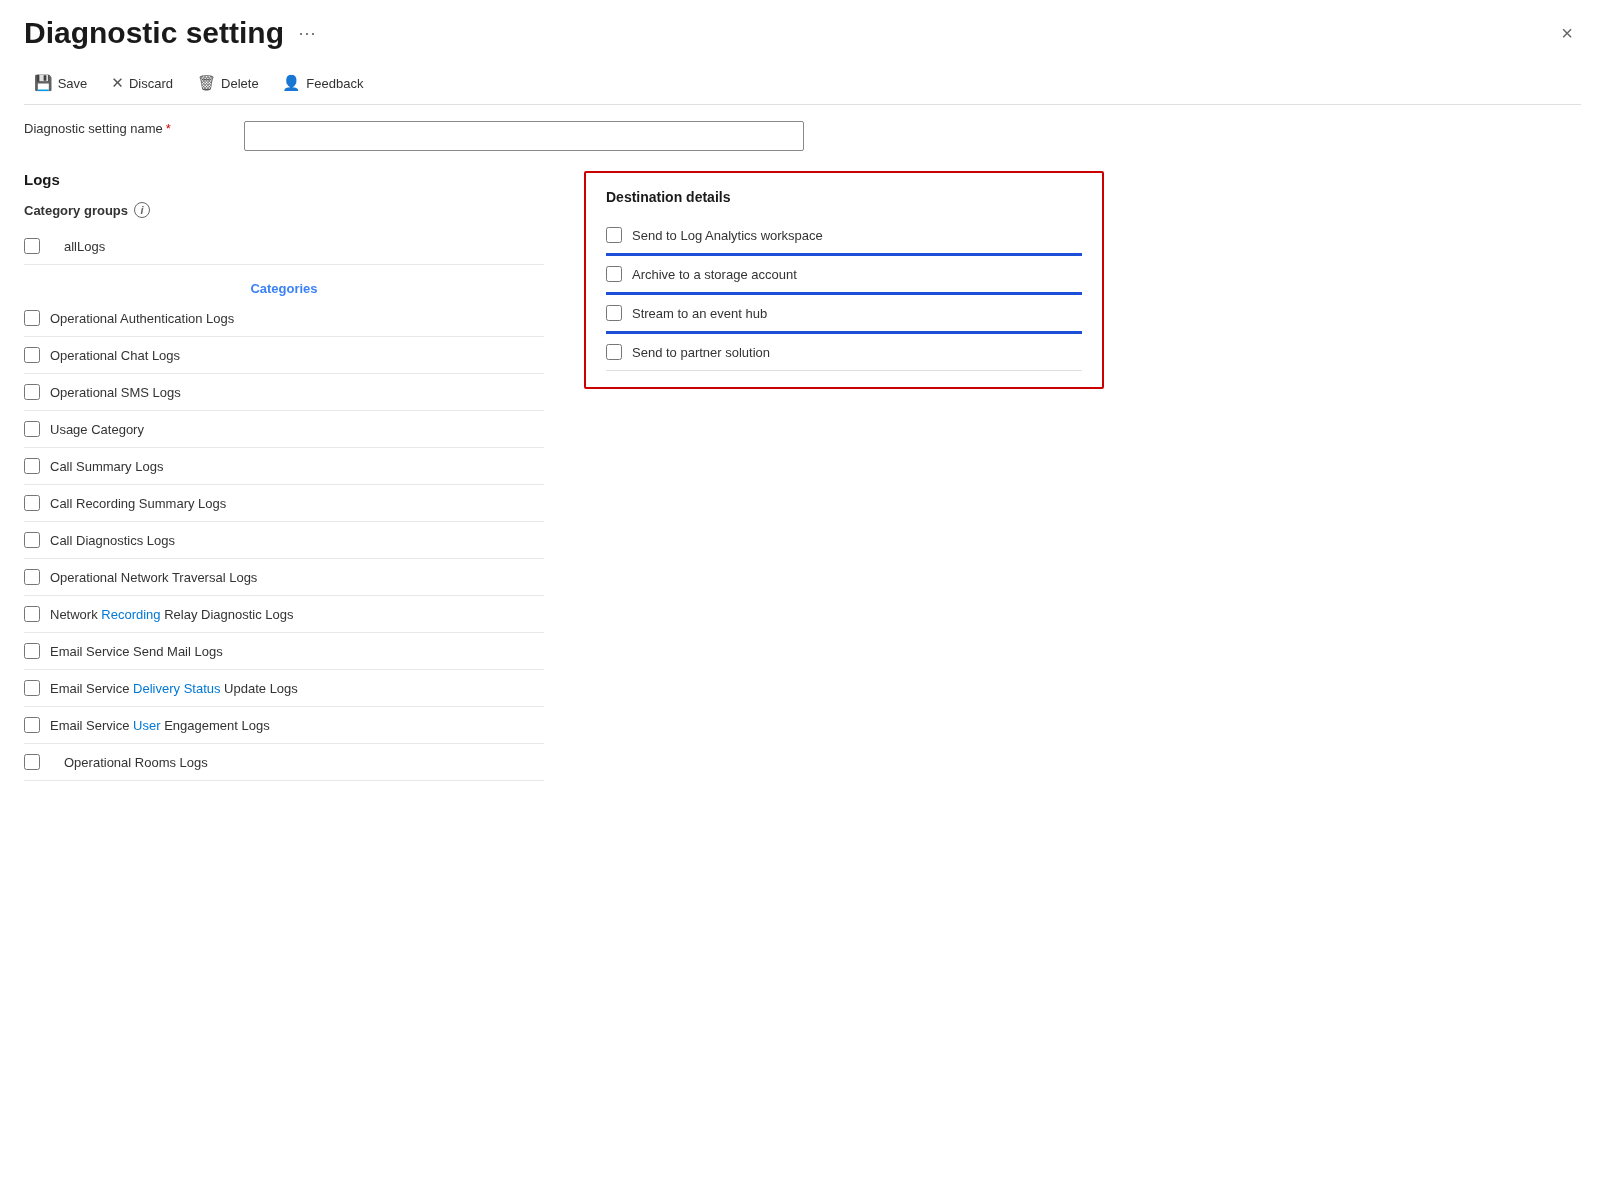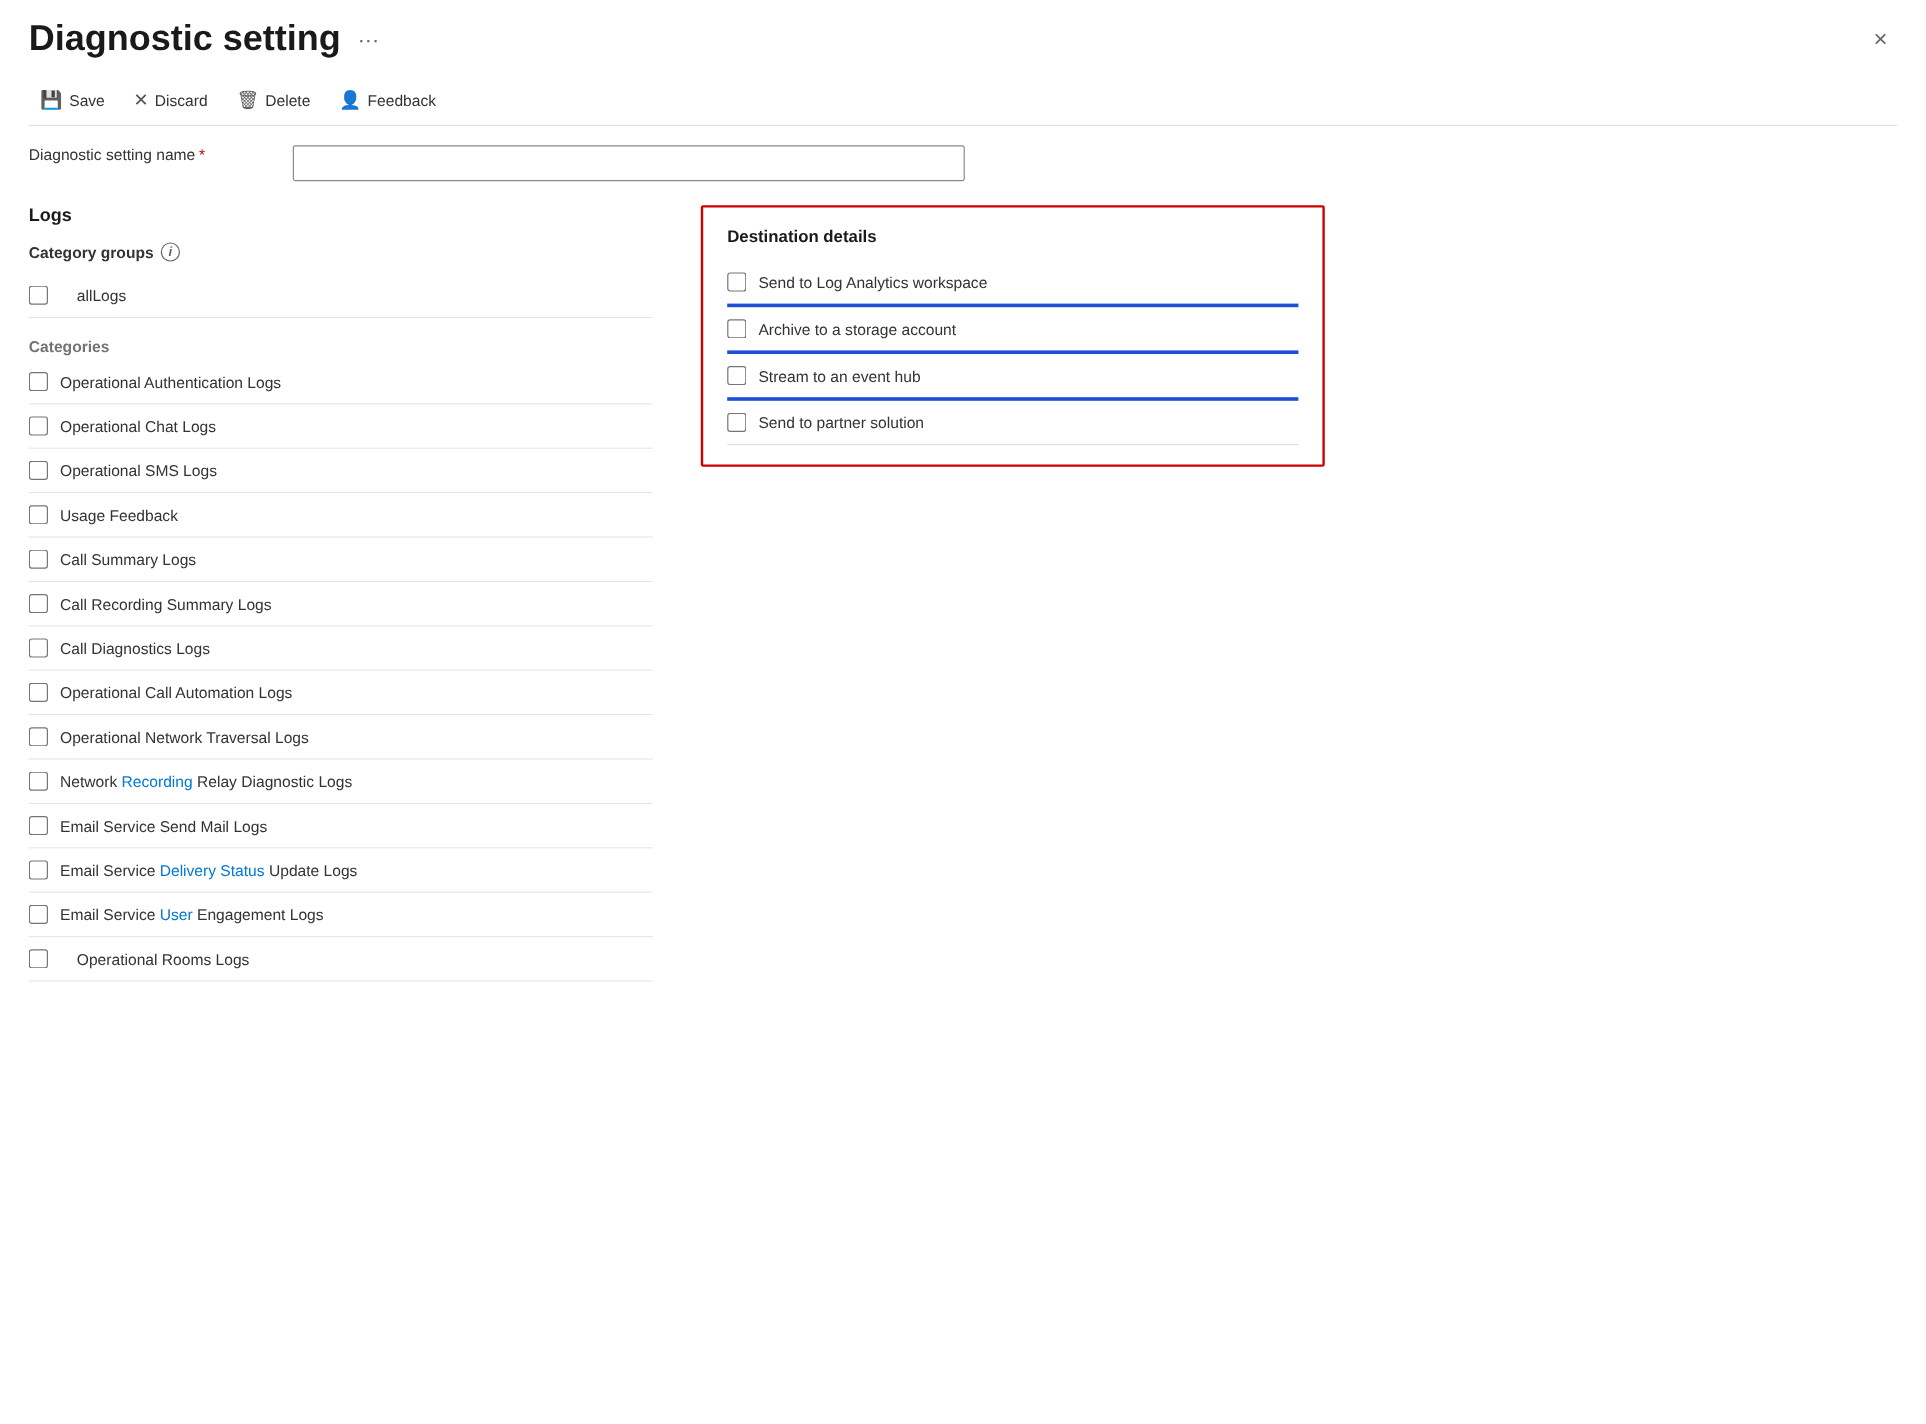--- a/index.html
+++ b/index.html
@@ -168,22 +168,23 @@
     }
     .category-groups-section {
       margin-bottom: 16px;
     }
     .categories-section {
       margin-top: 8px;
     }
     .categories-label {
       font-size: 13px;
       font-weight: 600;
-      color: #737373;
+      color: #3b82f6;
       margin-bottom: 4px;
+      text-align: center;
     }
     .destination-box {
       border: 2px solid #c00;
       padding: 16px 20px;
       border-radius: 2px;
     }
     .destination-title {
       font-size: 14px;
       font-weight: 700;
       color: #1a1a1a;
@@ -276,37 +277,33 @@
         <div class="checkbox-item">
           <input type="checkbox" style="">
           <span class="checkbox-label">Operational Chat Logs</span>
         </div>
         <div class="checkbox-item">
           <input type="checkbox" style="">
           <span class="checkbox-label">Operational SMS Logs</span>
         </div>
         <div class="checkbox-item">
           <input type="checkbox" style="">
-          <span class="checkbox-label">Usage Feedback</span>
+          <span class="checkbox-label">Usage Category</span>
         </div>
         <div class="checkbox-item">
           <input type="checkbox" style="">
           <span class="checkbox-label">Call Summary Logs</span>
         </div>
         <div class="checkbox-item">
           <input type="checkbox" style="">
           <span class="checkbox-label">Call Recording Summary Logs</span>
         </div>
         <div class="checkbox-item">
           <input type="checkbox" style="">
           <span class="checkbox-label">Call Diagnostics Logs</span>
-        </div>
-        <div class="checkbox-item">
-          <input type="checkbox" style="">
-          <span class="checkbox-label">Operational Call Automation Logs</span>
         </div>
         <div class="checkbox-item">
           <input type="checkbox" style="">
           <span class="checkbox-label">Operational Network Traversal Logs</span>
         </div>
         <div class="checkbox-item">
           <input type="checkbox" style="">
           <span class="checkbox-label">Network <span class="highlight">Recording</span> Relay Diagnostic Logs</span>
         </div>
         <div class="checkbox-item">

